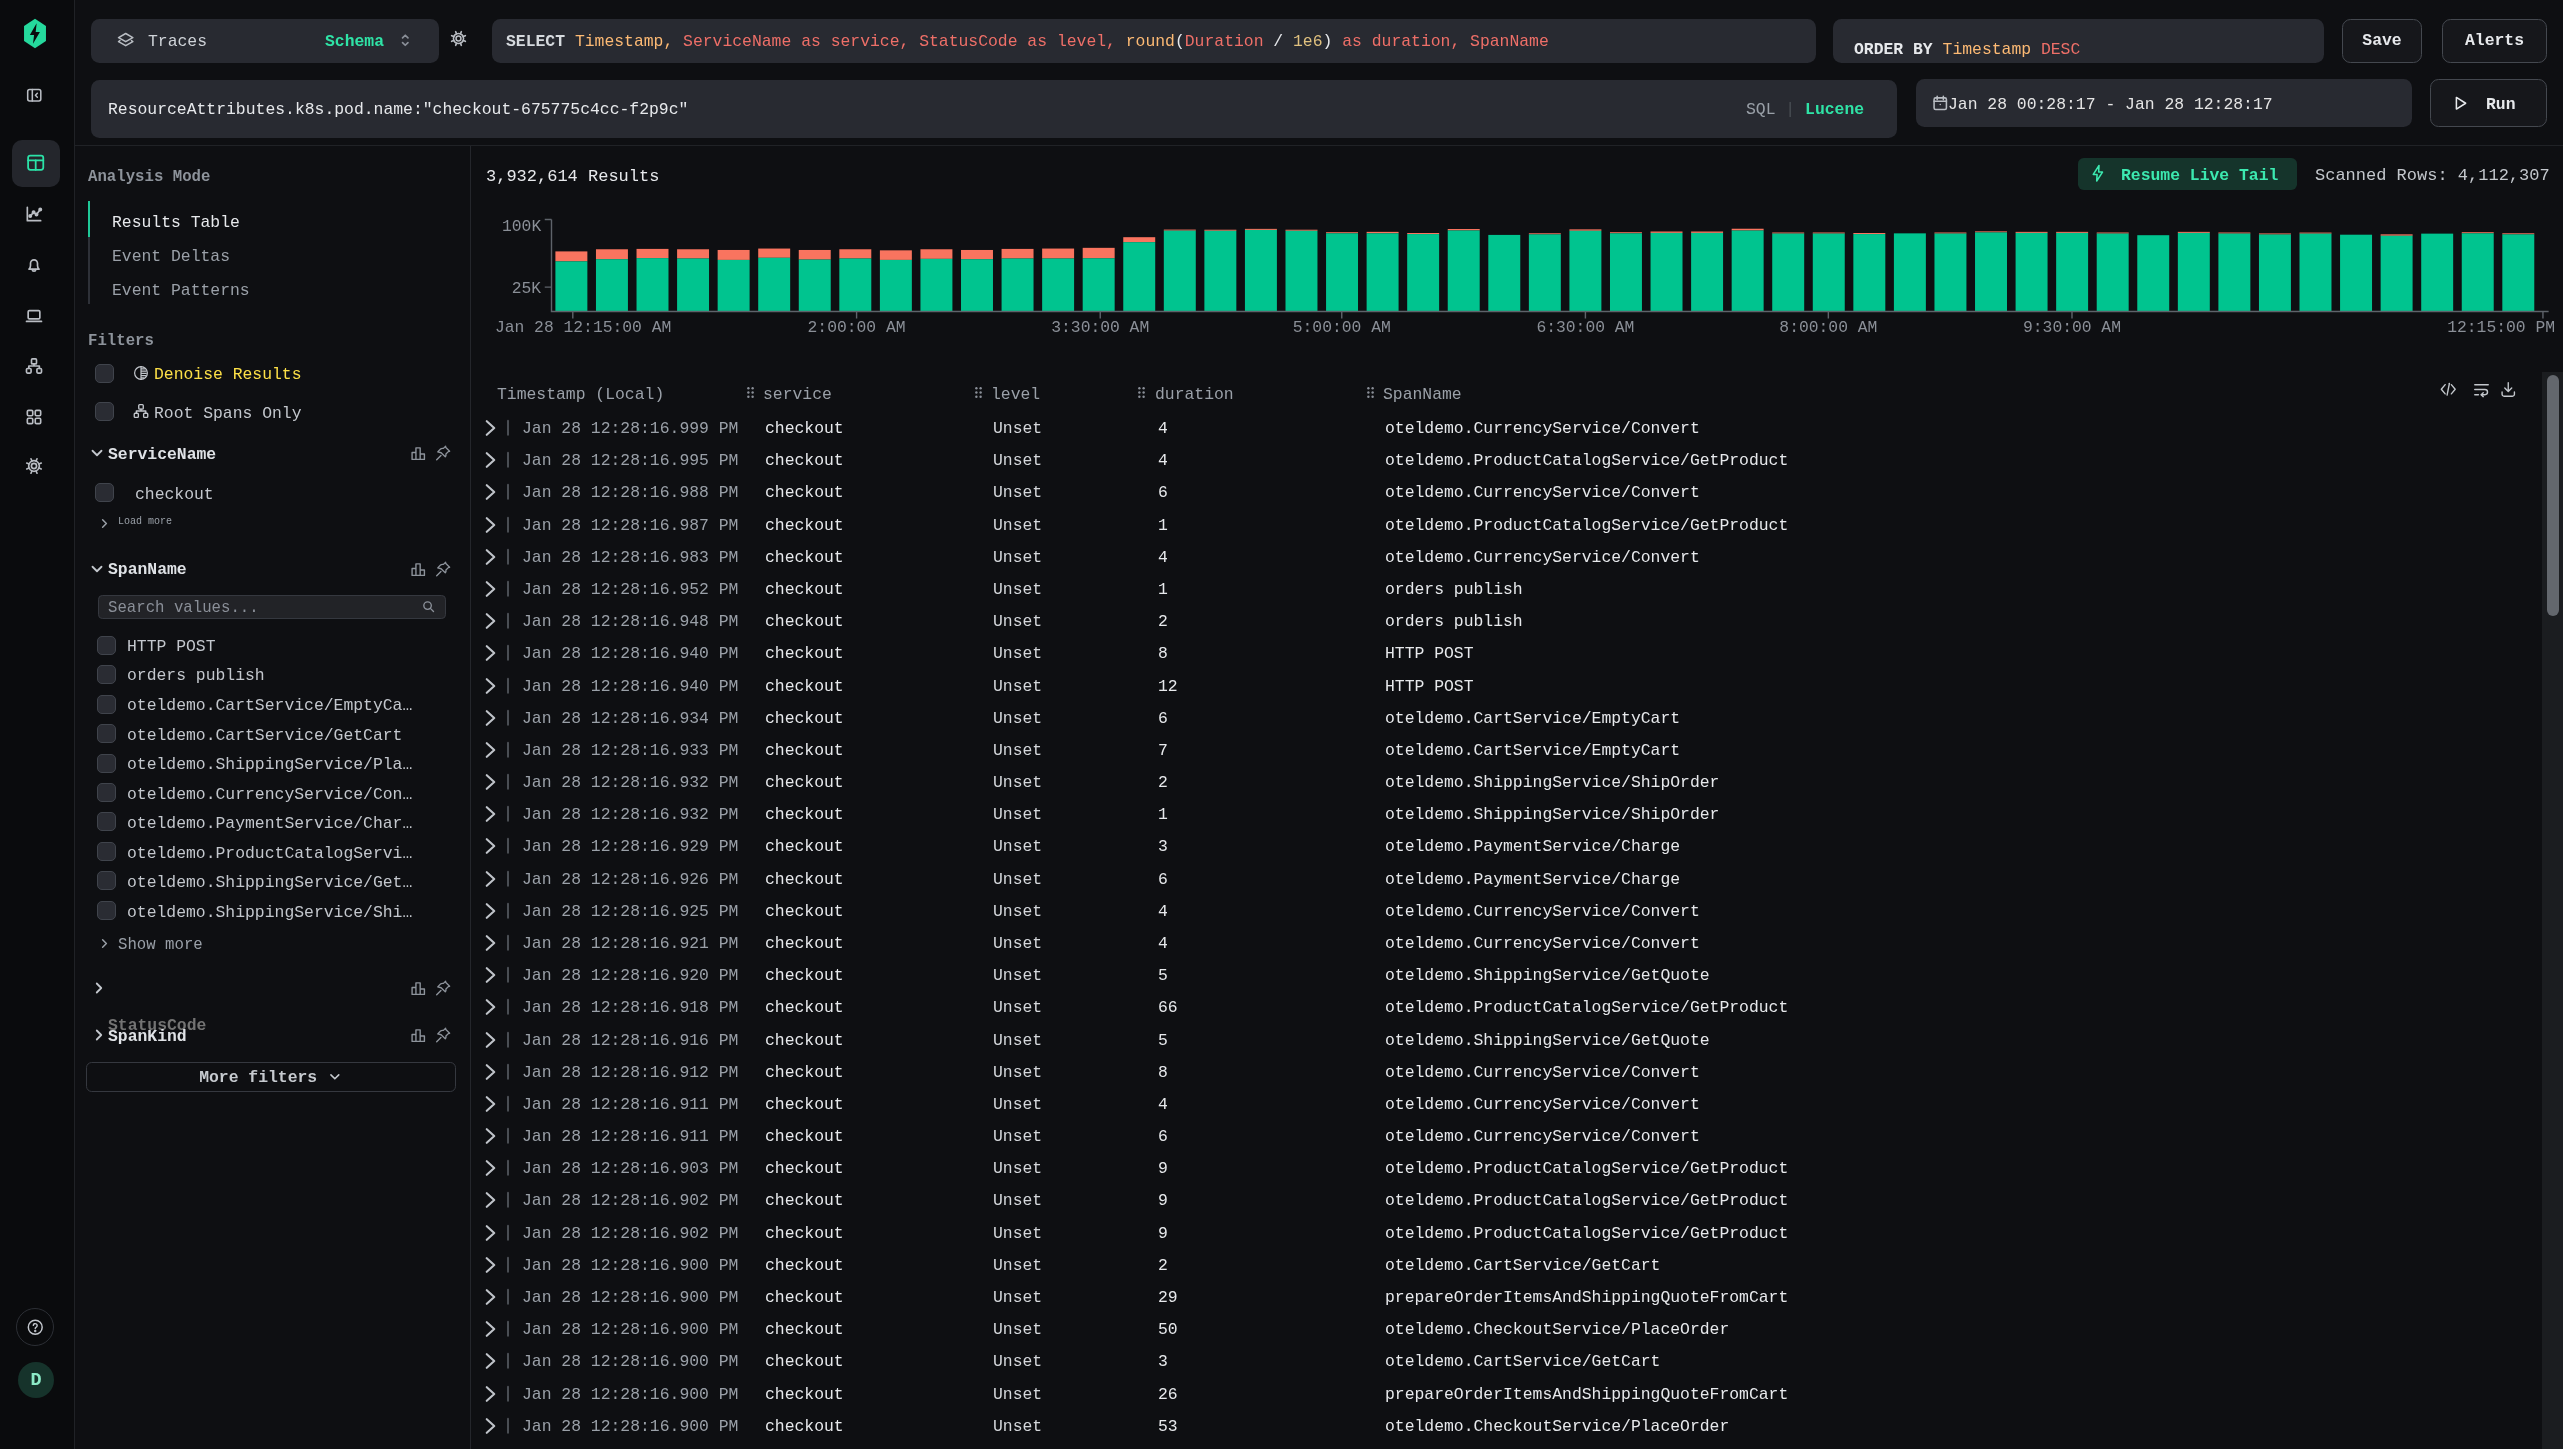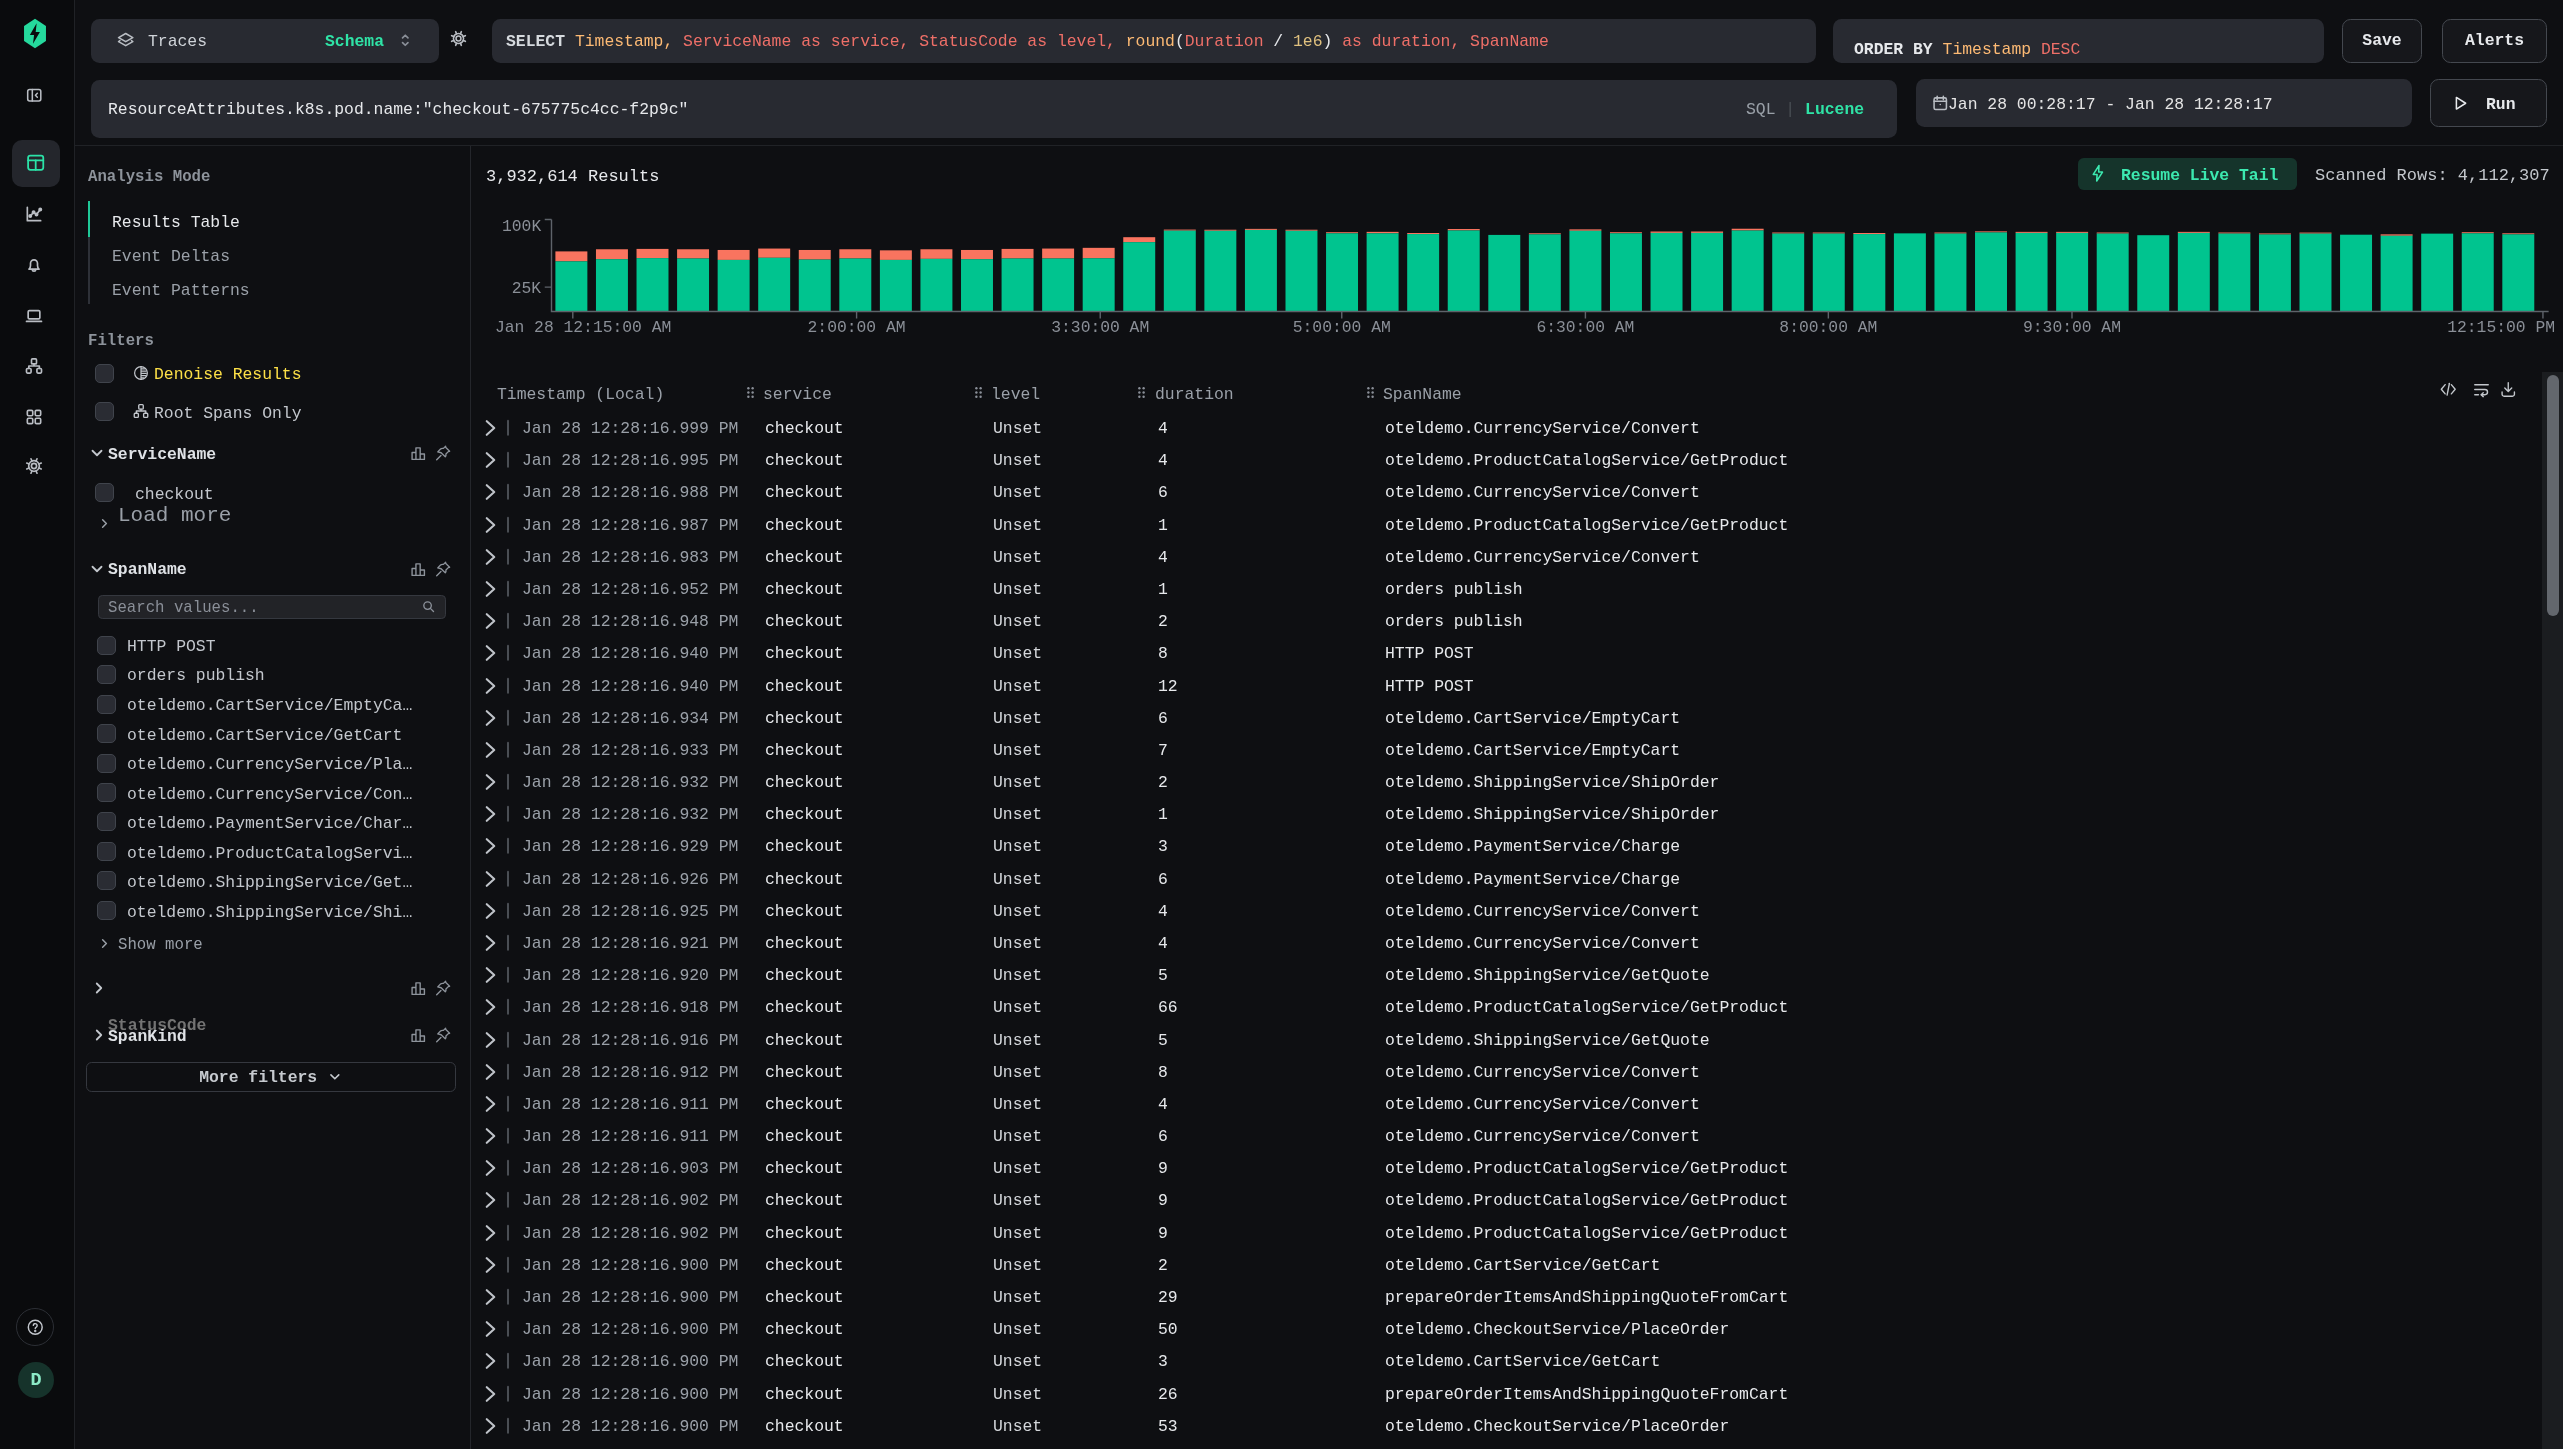--- a/index.html
+++ b/index.html
@@ -144,21 +144,21 @@
   </svg>
 <svg class="abs" style="left:434px;top:444px" width="18.5" height="18.5" viewBox="0 0 24 24" fill="none" stroke="#8d939b" stroke-width="1.8" stroke-linecap="round" stroke-linejoin="round">
     <path d="M15 3.5 20.5 9l-1.8.5-3.2 3.2c.3 1.6-.1 3-.9 3.8L9 11l-4.6-1.2 3.8-3.8c.9-.9 2.3-1.2 3.9-.9l3-3z" transform="translate(0.6,0.8) scale(0.96)"></path>
     <path d="M9 15 3.5 20.5"></path>
   </svg>
 <div class="chk" style="left:95px;top:483px"></div>
 <div class="abs" style="left:135px;top:485px;color:#c3c7cd">checkout</div>
 <svg class="abs" style="left:97px;top:516px" width="15" height="15" viewBox="0 0 24 24" fill="none" stroke="#9aa0a8" stroke-width="2.4" stroke-linecap="round" stroke-linejoin="round">
     <path d="M9 6l6 6-6 6"></path>
   </svg>
-<div class="abs dim" style="left:118px;top:504px;font-size:21px">Load more</div>
+<div class="abs dim" style="left:118px;top:516px;font-size:10px">Load more</div>
 <svg class="abs" style="left:88px;top:560px" width="18" height="18" viewBox="0 0 24 24" fill="none" stroke="#c3c7cd" stroke-width="2.4" stroke-linecap="round" stroke-linejoin="round">
     <path d="M6 9l6 6 6-6"></path>
   </svg>
 <div class="abs bold" style="left:108px;top:560px;color:#dfe2e6">SpanName</div>
 <svg class="abs" style="left:409px;top:560px" width="18.5" height="18.5" viewBox="0 0 24 24" fill="none" stroke="#8d939b" stroke-width="1.8" stroke-linecap="round" stroke-linejoin="round">
     <path d="M4 20V11h5v9M9 20V5h5.5v15M14.5 20v-7H20v7M4 20h16"></path>
   </svg>
 <svg class="abs" style="left:434px;top:560px" width="18.5" height="18.5" viewBox="0 0 24 24" fill="none" stroke="#8d939b" stroke-width="1.8" stroke-linecap="round" stroke-linejoin="round">
     <path d="M15 3.5 20.5 9l-1.8.5-3.2 3.2c.3 1.6-.1 3-.9 3.8L9 11l-4.6-1.2 3.8-3.8c.9-.9 2.3-1.2 3.9-.9l3-3z" transform="translate(0.6,0.8) scale(0.96)"></path>
     <path d="M9 15 3.5 20.5"></path>
@@ -171,21 +171,21 @@
   </svg>
 <div class="chk" style="left:97px;top:636px"></div>
 <div class="abs" style="left:127px;top:637px;color:#c3c7cd">HTTP POST</div>
 <div class="chk" style="left:97px;top:665px"></div>
 <div class="abs" style="left:127px;top:666px;color:#c3c7cd">orders publish</div>
 <div class="chk" style="left:97px;top:695px"></div>
 <div class="abs" style="left:127px;top:696px;color:#c3c7cd">oteldemo.CartService/EmptyCa…</div>
 <div class="chk" style="left:97px;top:724px"></div>
 <div class="abs" style="left:127px;top:726px;color:#c3c7cd">oteldemo.CartService/GetCart</div>
 <div class="chk" style="left:97px;top:754px"></div>
-<div class="abs" style="left:127px;top:755px;color:#c3c7cd">oteldemo.CurrencyService/Pla…</div>
+<div class="abs" style="left:127px;top:755px;color:#c3c7cd">oteldemo.ShippingService/Pla…</div>
 <div class="chk" style="left:97px;top:783px"></div>
 <div class="abs" style="left:127px;top:785px;color:#c3c7cd">oteldemo.CurrencyService/Con…</div>
 <div class="chk" style="left:97px;top:812px"></div>
 <div class="abs" style="left:127px;top:814px;color:#c3c7cd">oteldemo.PaymentService/Char…</div>
 <div class="chk" style="left:97px;top:842px"></div>
 <div class="abs" style="left:127px;top:844px;color:#c3c7cd">oteldemo.ProductCatalogServi…</div>
 <div class="chk" style="left:97px;top:871px"></div>
 <div class="abs" style="left:127px;top:873px;color:#c3c7cd">oteldemo.ShippingService/Get…</div>
 <div class="chk" style="left:97px;top:901px"></div>
 <div class="abs" style="left:127px;top:903px;color:#c3c7cd">oteldemo.ShippingService/Shi…</div>

